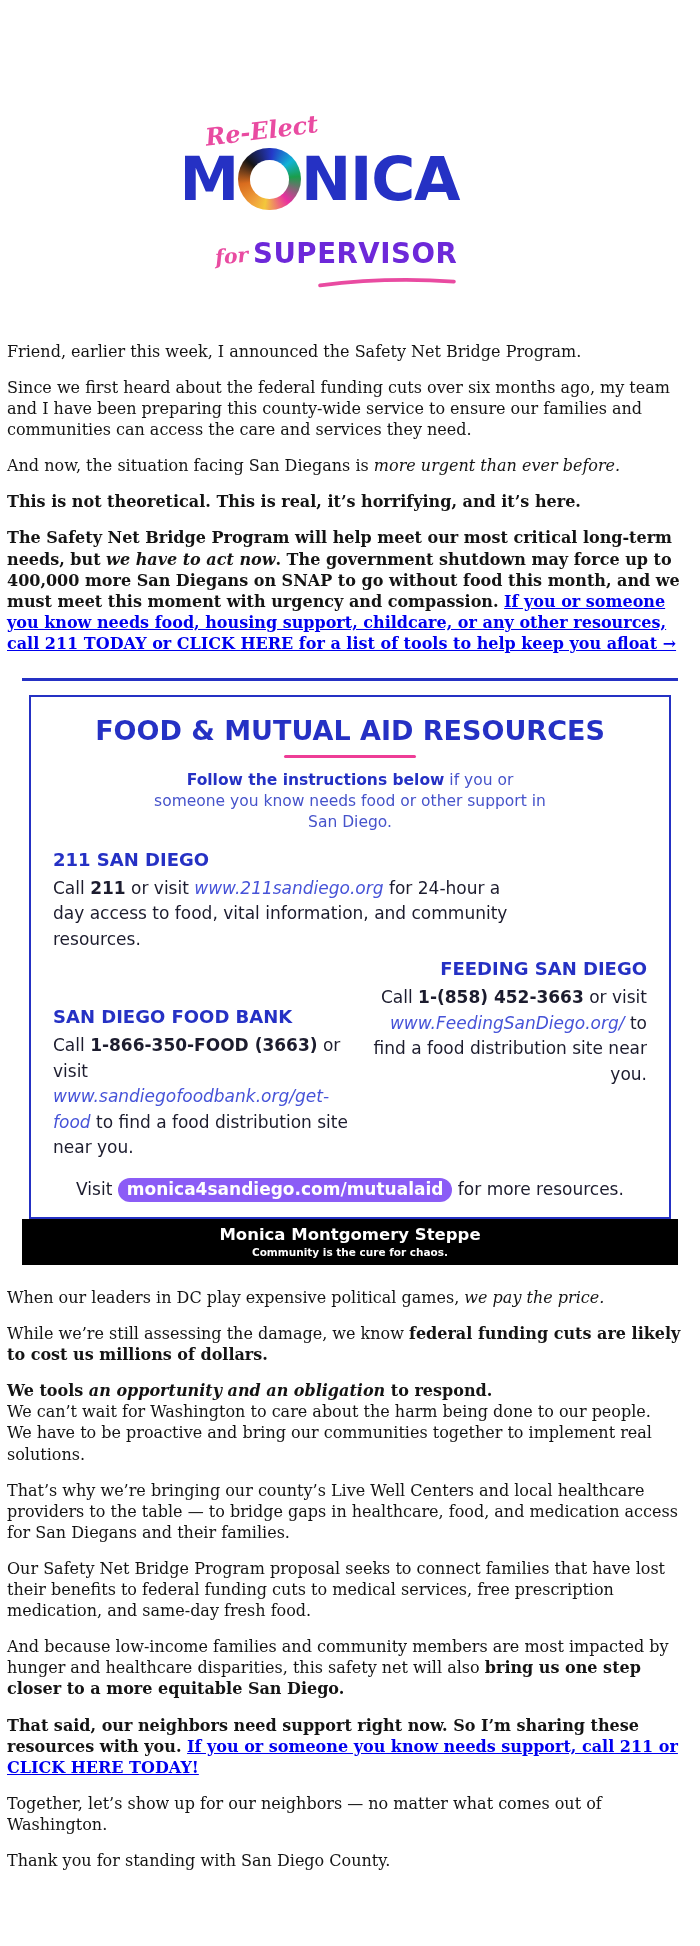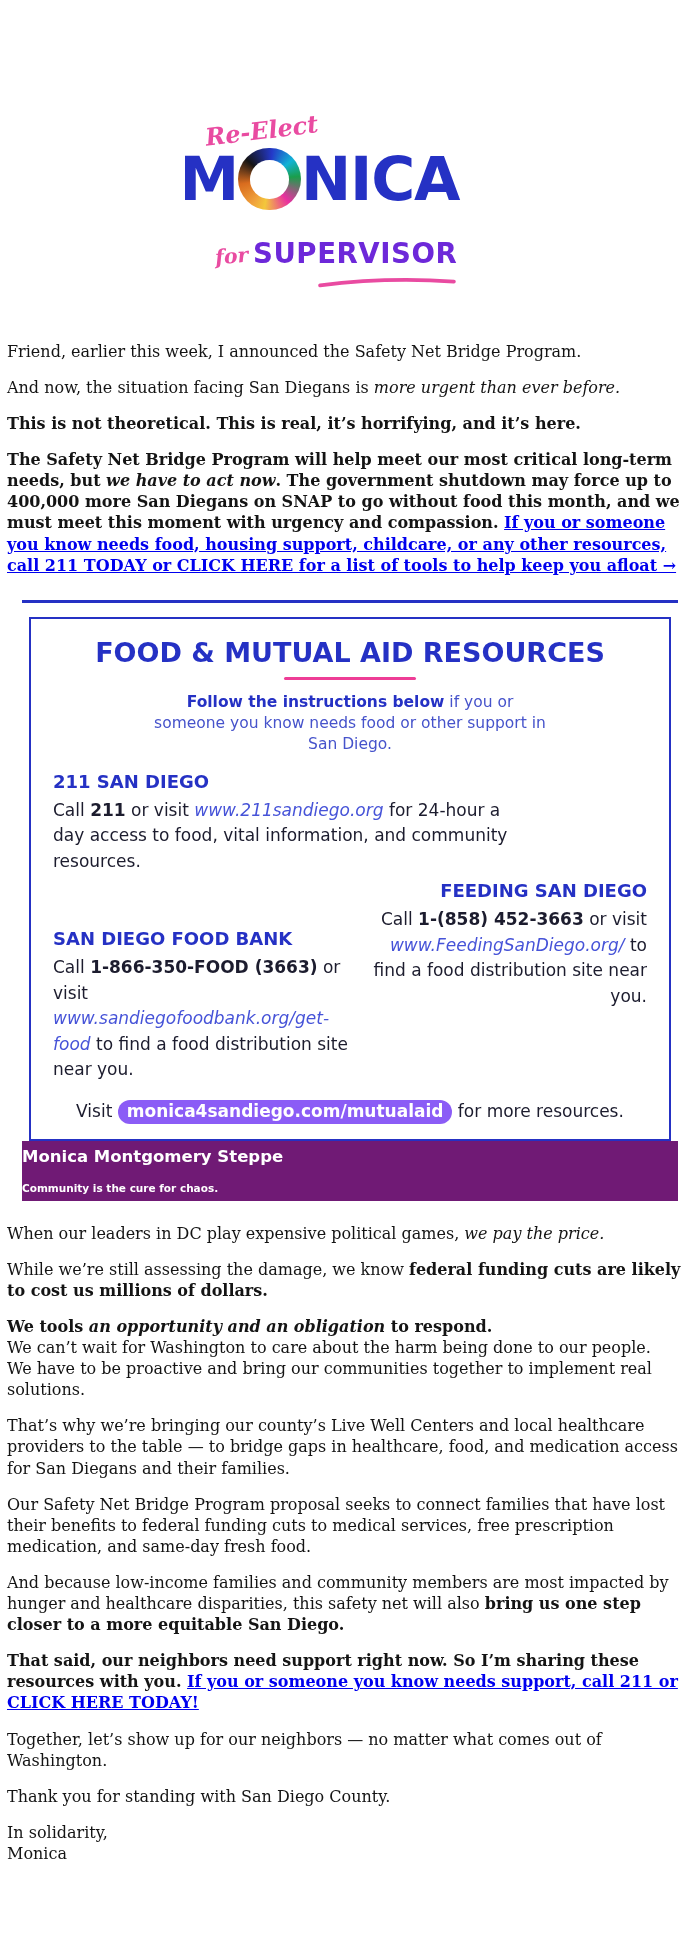--- a/index.html
+++ b/index.html
@@ -35,23 +35,23 @@
   .card-sub .b{color:#2531c4;}
   .card-h{color:#2531c4;font-weight:800;font-size:18px;margin:0 0 6px 0;}
   .card-body{font-size:17px;line-height:1.5;color:#1c1c2e;}
   .card-url{color:#4653d8;font-style:italic;cursor:pointer;text-decoration:none;}
   .block-211{max-width:470px;margin-bottom:4px;}
   .card-cols{display:flex;justify-content:space-between;}
   .col-foodbank{width:315px;margin-top:50px;}
   .col-feeding{width:300px;text-align:right;margin-top:2px;}
   .visit-row{text-align:center;font-size:17px;color:#1c1c2e;margin:18px 0 4px 0;}
   .pill{background:#8b5cf6;color:#fff;font-weight:800;padding:1px 9px 3px 9px;border-radius:12px;cursor:pointer;}
-  .card-band{background:#701a75;color:#fff;text-align:left;margin:0;padding:6px 0 7px 0;}
+  .card-band{background:#000000;color:#fff;text-align:center;margin:0;padding:6px 0 7px 0;}
   .band-name{font-weight:800;font-size:16.5px;font-family:"DejaVu Sans",sans-serif;}
-  .band-tag{font-weight:700;font-size:10.5px;margin-top:16px;font-family:"DejaVu Sans",sans-serif;}
+  .band-tag{font-weight:700;font-size:10.5px;margin-top:2px;font-family:"DejaVu Sans",sans-serif;}
 </style>
 </head>
 <body>
 
 <div class="email">
 
   <div class="logo-wrap">
     <div class="logo">
       <span class="logo-reelect">Re-Elect</span>
       <div class="logo-name">
@@ -65,20 +65,21 @@
       <svg class="swoosh" viewBox="0 0 150 14">
         <path d="M4 10 Q 75 1 146 6" stroke="#e94ba1" stroke-width="4" fill="none" stroke-linecap="round"></path>
       </svg>
     </div>
   </div>
 
   <div class="content">
 
     <p><span>Friend, earlier this week, I announced the Safety Net Bridge Program.</span></p>
 
+    <p><span>Since we first heard about the federal funding cuts over six months ago, my team and I have been preparing this county-wide service to ensure our families and communities can access the care and services they need.</span></p>
 
     <p><span>And now, the situation facing San Diegans is </span><span class="i">more urgent than ever before.</span></p>
 
     <p class="b"><span>This is not theoretical. This is real, it’s horrifying, and it’s here.</span></p>
 
     <p class="b"><span>The Safety Net Bridge Program will help meet our most critical long-term needs, but </span><span class="i">we have to act now</span><span>. The government shutdown may force up to 400,000 more San Diegans on SNAP to go without food this month, and we must meet this moment with urgency and compassion. </span><a class="body-link" href="#">If you or someone you know needs food, housing support, childcare, or any other resources, call 211 TODAY or CLICK HERE for a list of tools to help keep you afloat →</a></p>
 
     <div class="card">
       <div class="card-inner">
         <div class="card-title">FOOD &amp; MUTUAL AID RESOURCES</div>
@@ -121,17 +122,16 @@
     <p><span>Our Safety Net Bridge Program proposal seeks to connect families that have lost their benefits to federal funding cuts to medical services, free prescription medication, and same-day fresh food.</span></p>
 
     <p><span>And because low-income families and community members are most impacted by hunger and healthcare disparities, this safety net will also </span><span class="b">bring us one step closer to a more equitable San Diego.</span></p>
 
     <p class="b"><span>That said, our neighbors need support right now. So I’m sharing these resources with you. </span><a class="body-link" href="#">If you or someone you know needs support, call 211 or CLICK HERE TODAY!</a></p>
 
     <p><span>Together, let’s show up for our neighbors — no matter what comes out of Washington.</span></p>
 
     <p><span>Thank you for standing with San Diego County.</span></p>
 
-    <p><span>In solidarity,</span><br><span>Monica</span></p>
 
   </div>
 
 </div>
 
 </body></html>

